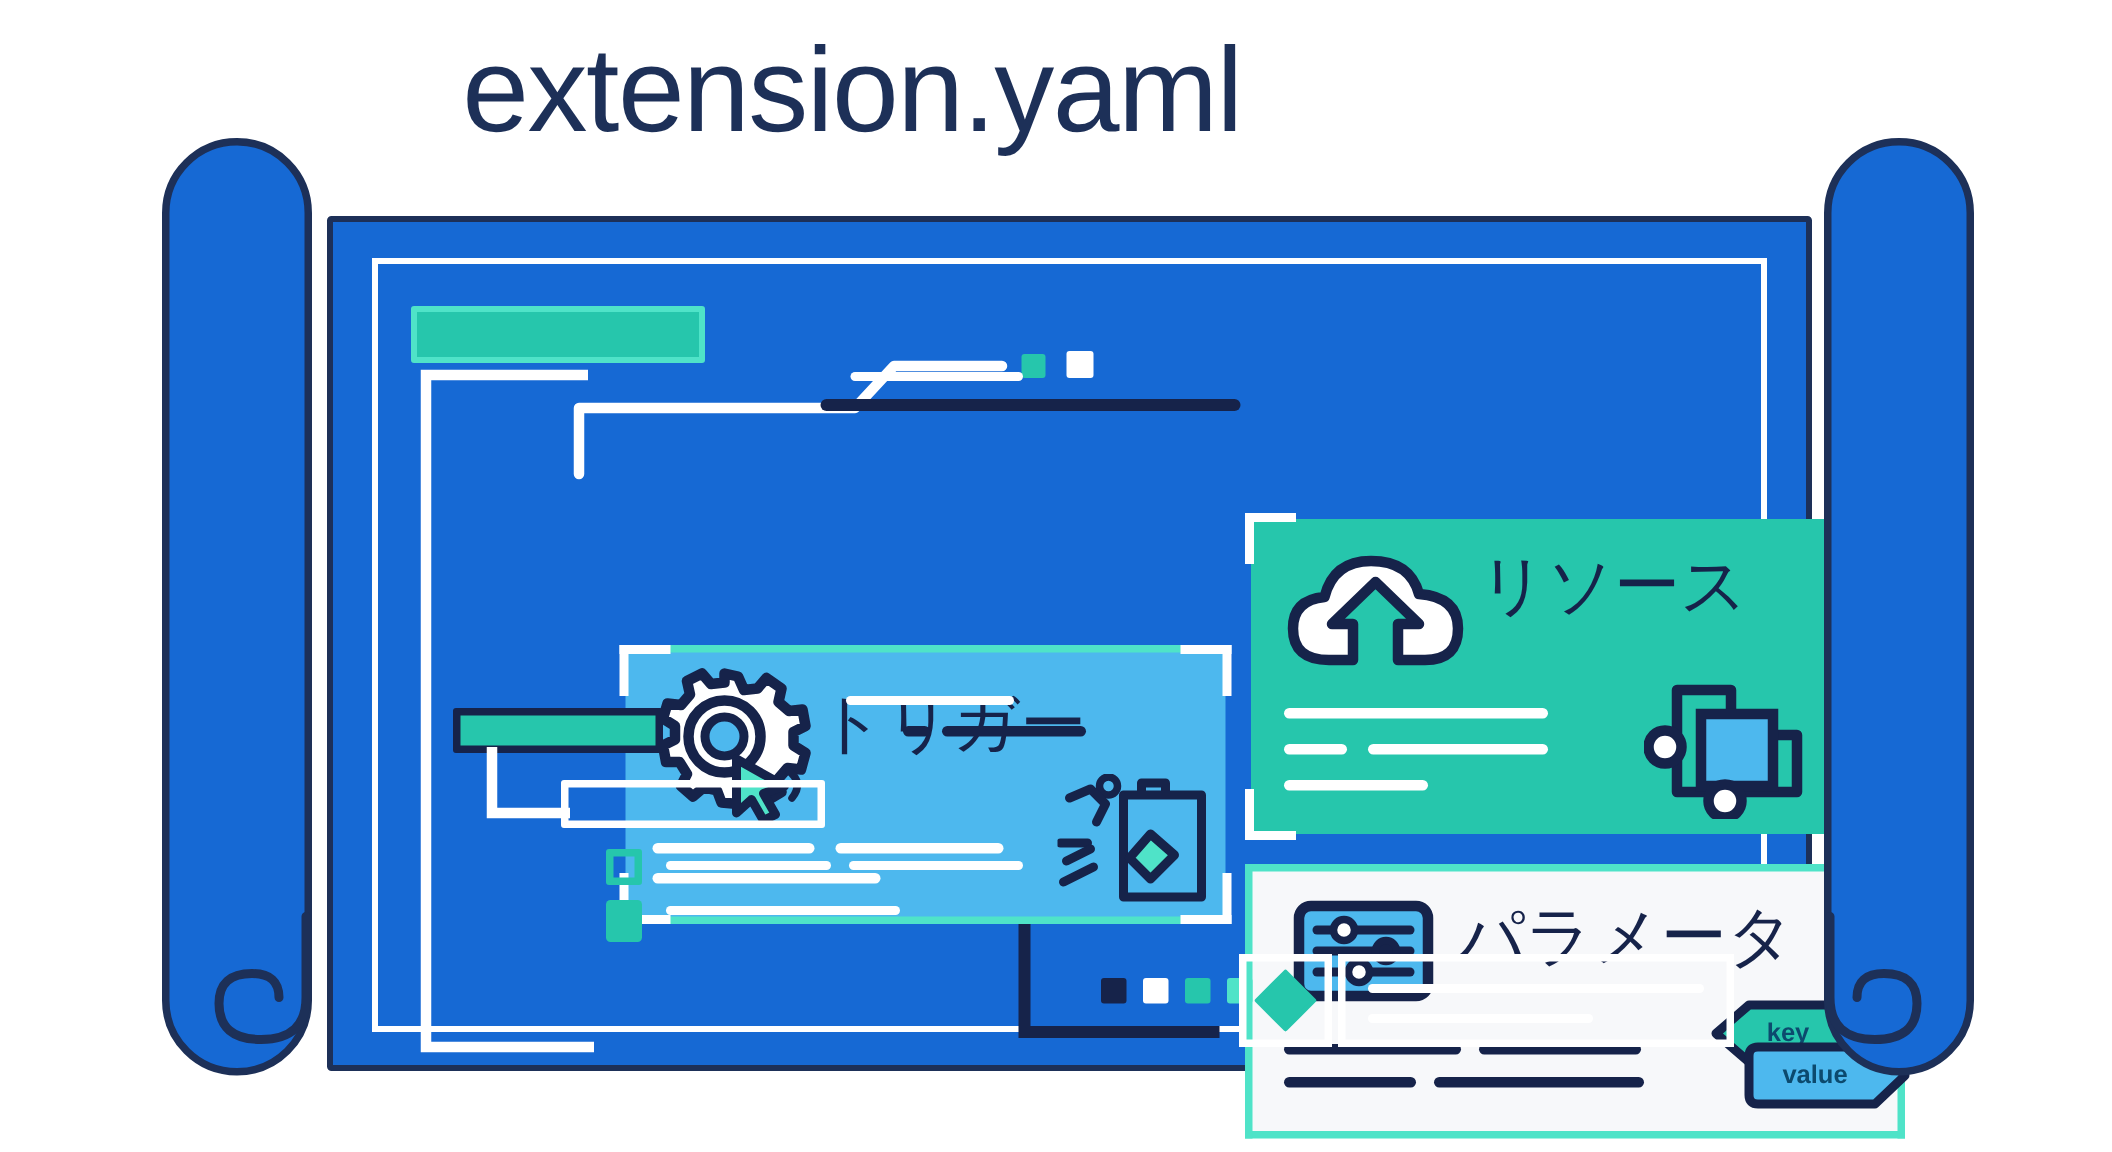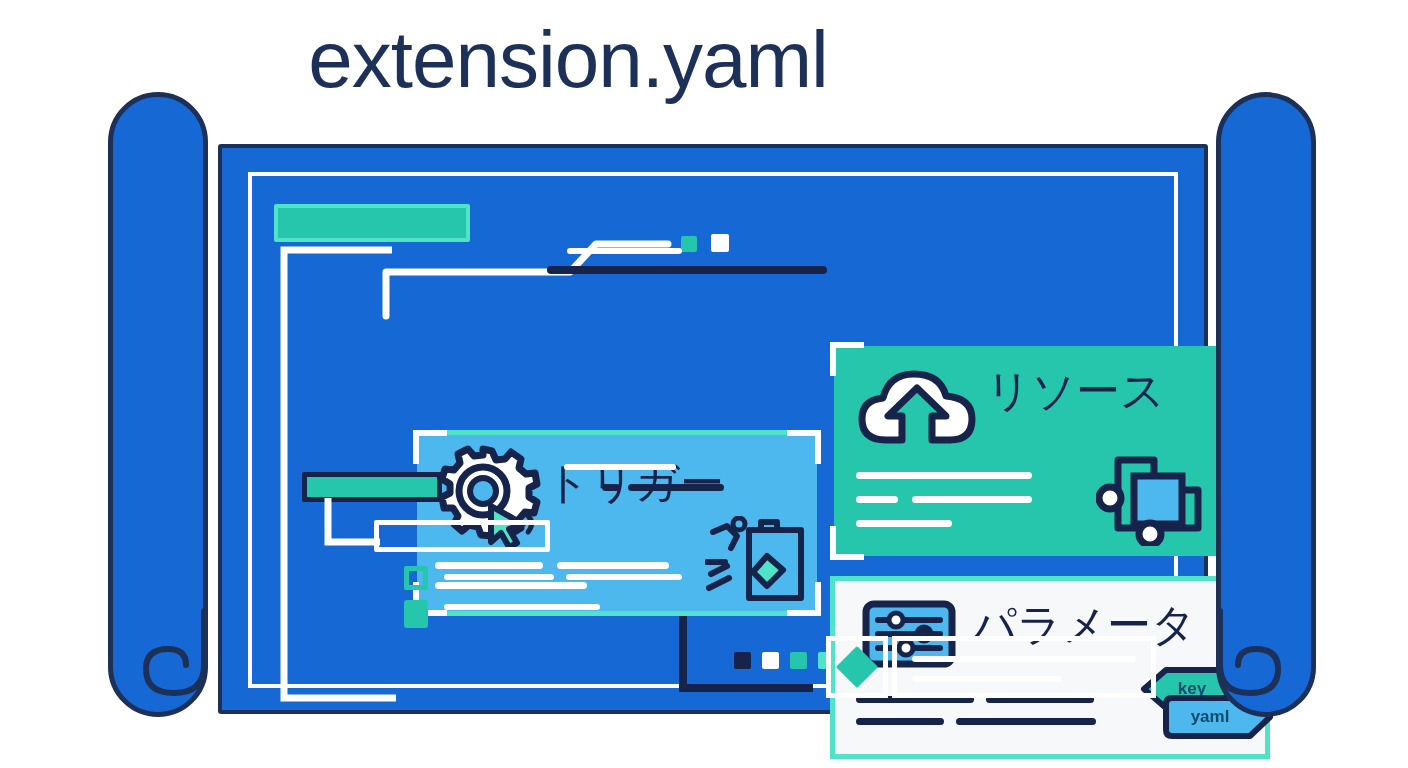--- a/index.html
+++ b/index.html
@@ -201,21 +201,21 @@
         <div class="panel-title dark" style="left:138px;top:22px;">パラメータ</div>
 
         <svg class="icon" style="left:302px;top:84px;" width="108" height="50" viewBox="0 0 108 50">
           <path d="M30 6 L96 6 Q102 6 102 12 L102 38 Q102 44 96 44 L30 44 L8 25 Z" fill="#26c6ac" stroke="#16234a" stroke-width="6" stroke-linejoin="round"></path>
         </svg>
         <div class="tag" style="left:318px;top:94px;width:80px;height:30px;">key</div>
 
         <svg class="icon" style="left:326px;top:112px;" width="116" height="50" viewBox="0 0 116 50">
           <path d="M12 6 L90 6 L110 25 L90 44 L12 44 Q6 44 6 38 L6 12 Q6 6 12 6 Z" fill="#4db8ee" stroke="#16234a" stroke-width="6" stroke-linejoin="round"></path>
         </svg>
-        <div class="tag" style="left:332px;top:122px;width:88px;height:30px;">yaml</div>
+        <div class="tag" style="left:332px;top:122px;width:88px;height:30px;">value</div>
 
         <div class="line-n" style="left:22px;top:116px;width:118px;"></div>
         <div class="line-n" style="left:152px;top:116px;width:108px;"></div>
         <div class="line-n" style="left:22px;top:138px;width:88px;"></div>
         <div class="line-n" style="left:122px;top:138px;width:140px;"></div>
       </div>
 
       <div class="bar" style="left:80px;top:324px;width:140px;height:30px;background:#26c6ac;border:5px solid #16234a;box-sizing:border-box;"></div>
 
       <svg class="icon" style="left:102px;top:350px;" width="60" height="52" viewBox="0 0 60 52">

